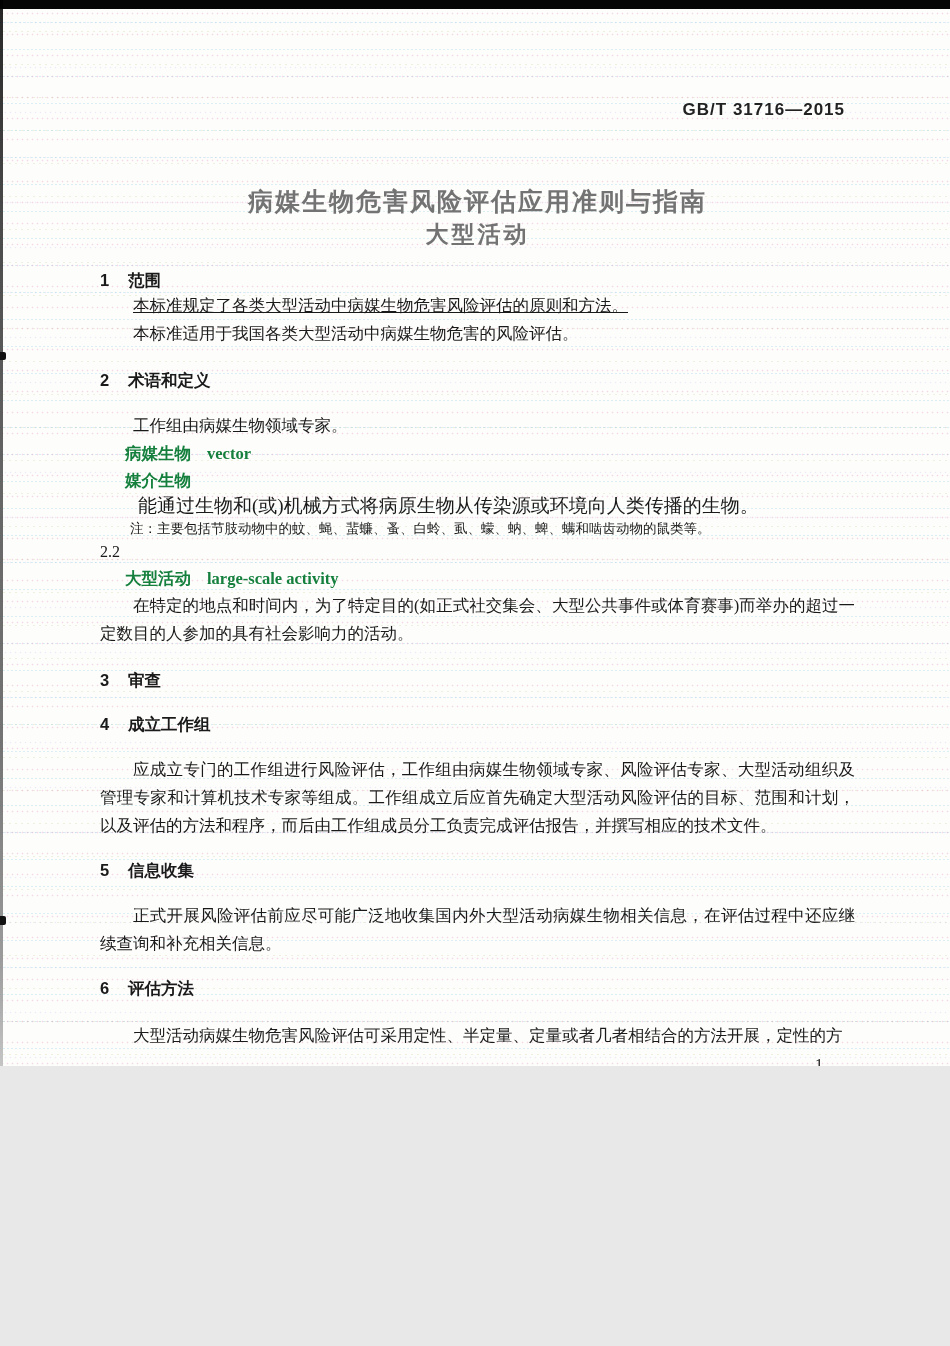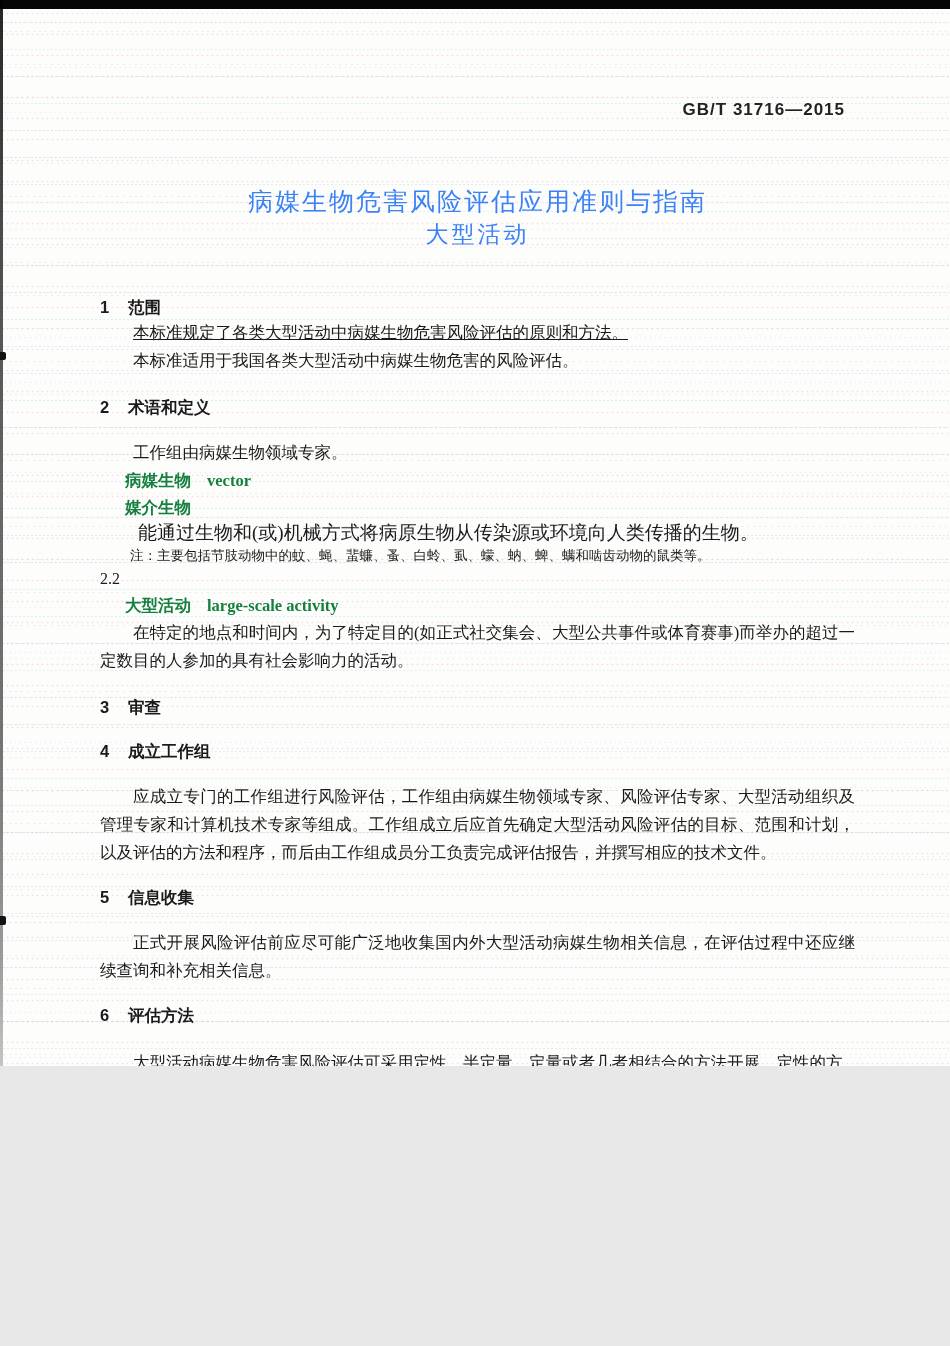--- a/index.html
+++ b/index.html
@@ -47,21 +47,21 @@
     padding-right:10px;
     font-family:"Liberation Sans",sans-serif;
     font-weight:bold;
     font-size:17px;line-height:20px;
     letter-spacing:1px;color:#222;
   }
   .doc-title{
     margin-top:64px;
     text-align:center;
     font-family:"Liberation Sans",sans-serif;
-    font-weight:normal;color:#3b82f6;
+    font-weight:bold;color:#737373;
   }
   .doc-title .t1{font-size:25px;line-height:34px;letter-spacing:2px;}
   .doc-title .t2{font-size:23px;line-height:32px;letter-spacing:3px;}
 
   .sec-h{
     font-family:"Liberation Sans",sans-serif;
     font-weight:bold;
     font-size:16.5px;line-height:24px;color:#1a1a1a;
   }
   .sec-h .num{display:inline-block;min-width:14px;margin-right:14px;}
@@ -78,21 +78,21 @@
   }
   .term-line .en{font-family:"Liberation Serif",serif;margin-left:16px;}
   .def-p{font-size:19px;line-height:26px;text-indent:2em;margin:0;text-align:justify;color:#1a1a1a;}
   .note-p{font-size:13.5px;line-height:20px;margin:0;padding-left:30px;text-align:justify;color:#1a1a1a;}
   .pageno{
     margin-top:4px;
     text-align:right;padding-right:32px;
     font-size:16px;line-height:22px;color:#1a1a1a;
   }
 
-  .mt-h1{margin-top:45px;}
+  .mt-h1{margin-top:18px;}
   .mt-p1{text-decoration:underline;}
   .mt-h{margin-top:20px;}
   .mt-p{margin-top:20px;}
   .mt-h5{margin-top:18px;}
   .mt-p6{margin-top:22px;}
 </style>
 </head>
 <body>
 
 <div class="page">

